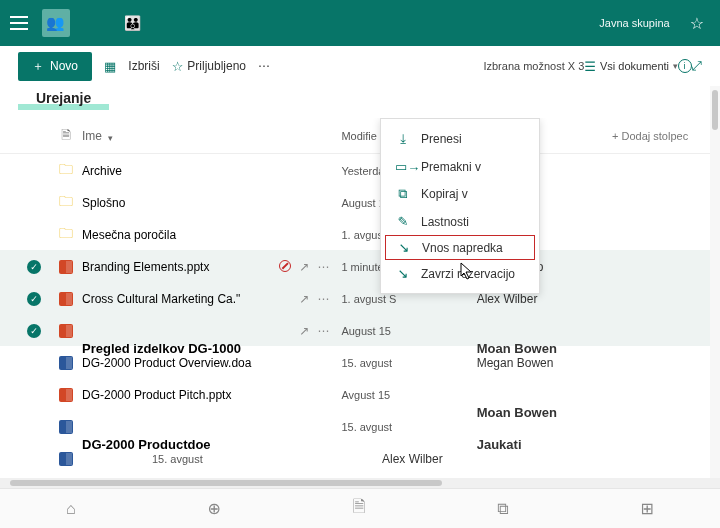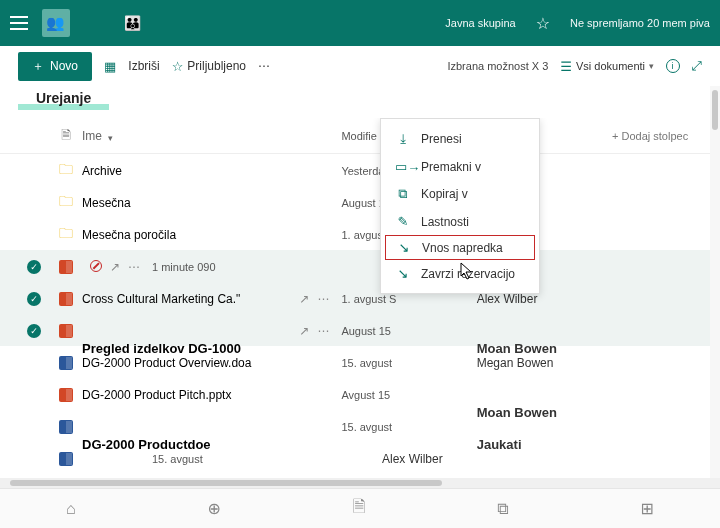--- a/index.html
+++ b/index.html
@@ -18,21 +18,21 @@
 .hdr-txt { font-size: 11px; opacity: .95; }
 .star-s { margin: 0 6px; }
 
 .toolbar {
   height: 40px; display: flex; align-items: center; padding: 0 18px; gap: 12px;
   font-size: 12px; color: #333;
 }
 .btn-new { background: #077568; color: #fff; border: none; padding: 6px 14px; font-size: 12px; border-radius: 2px; display: flex; align-items: center; gap: 6px; cursor: pointer; }
 .tb-link { display: flex; align-items: center; gap: 4px; color: #333; cursor: pointer; }
 .tb-icon { color: #077568; font-size: 13px; }
-.tb-right { margin-left: auto; display: flex; align-items: center; gap: 12px; font-size: 11px; color: #444; }
+.tb-right { margin-left: auto; display: flex; align-items: center; gap: 0; font-size: 11px; color: #444; }
 .chev { font-size: 9px; color: #666; }
 .info-i { width: 14px; height: 14px; border: 1px solid #077568; border-radius: 50%; display: inline-flex; align-items: center; justify-content: center; font-size: 9px; color: #077568; }
 .expand-i { color: #077568; font-size: 13px; }
 
 .doc-heading { padding: 4px 18px 10px; font-size: 14px; font-weight: 600; color: #222; display: inline-block; background: linear-gradient(to bottom, transparent 60%, #a0e8d4 60%, #a0e8d4 80%, transparent 80%); }
 
 .listwrap { position: relative; height: 400px; overflow: hidden; }
 .list { width: 100%; font-size: 12px; }
 .row { display: flex; align-items: center; height: 32px; padding: 0 18px; border-top: 1px solid transparent; }
 .row.sel { background: #eef3f2; }
@@ -84,21 +84,20 @@
   <div class="hamburger">
       <span></span>
       <span></span>
       <span></span>
     </div>
   <div class="logo">👥</div>
   <div class="teams-icon">👪</div>
   <div class="spacer"></div>
   <span class="hdr-txt">Javna skupina</span>
   <span class="star-s">☆</span>
-  <span class="hdr-txt">Ne spremljamo 20 mem piva</span>
 </div>
 
 <div class="toolbar">
   <button class="btn-new">
     <span>＋</span>
     <span>Novo</span>
   </button>
   <span class="tb-link">
     <span class="tb-icon">▦</span>
   </span>
@@ -161,21 +160,21 @@
           <div class="cell-mod">Yesterday</div>
           <div class="cell-by "></div>
           <div class="cell-add"></div>
         </div>
         <div class="row">
           <div class="cell-sel"></div>
           <div class="cell-type">
             <span class="folder-i">🗀</span>
           </div>
           <div class="cell-name">
-            <span class="">Mesečna</span>
+            <span class="">Splošno</span>
           </div>
           <div class="cell-act"></div>
           <div class="cell-mod">August 1</div>
           <div class="cell-by "></div>
           <div class="cell-add"></div>
         </div>
         <div class="row">
           <div class="cell-sel"></div>
           <div class="cell-type">
             <span class="folder-i">🗀</span>
@@ -187,20 +186,23 @@
           <div class="cell-mod">1. avgust</div>
           <div class="cell-by "></div>
           <div class="cell-add"></div>
         </div>
         <div class="row sel">
           <div class="cell-sel">
             <span class="checkmark">✓</span>
           </div>
           <div class="cell-type">
             <span class="ppt-i"></span>
+          </div>
+          <div class="cell-name">
+            <span class="">Branding Elements.pptx</span>
           </div>
           <div class="cell-act">
             <span class="blocked"></span>
             <span class="share-i">↗</span>
             <span class="more-i">⋯</span>
           </div>
           <div class="cell-mod">1 minute 090</div>
           <div class="cell-by ">Skrbnik moo</div>
           <div class="cell-add"></div>
         </div>

